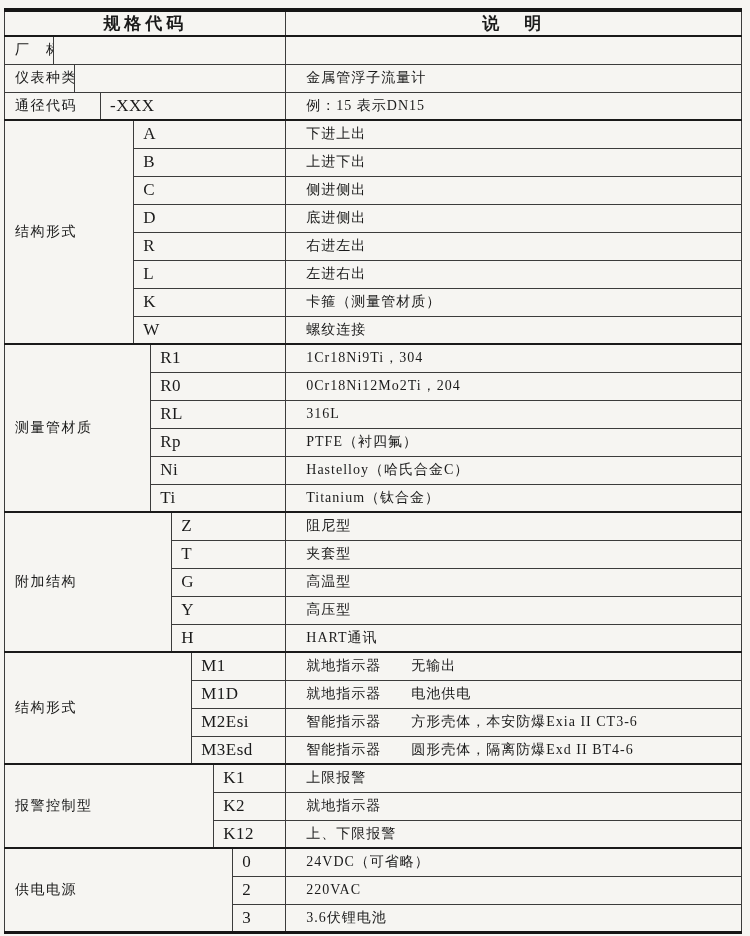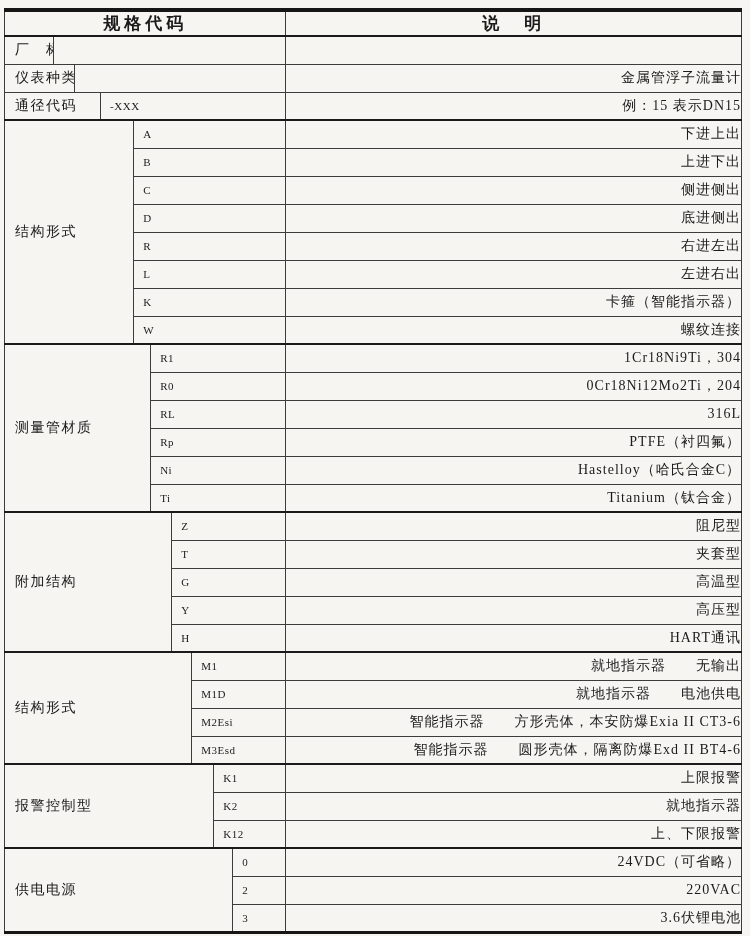--- a/index.html
+++ b/index.html
@@ -37,22 +37,22 @@
   td.hdr {
     height: 25px;
     font-family: "Liberation Sans", "DejaVu Sans", sans-serif;
     font-weight: bold;
     font-size: 17px;
     text-align: center;
     letter-spacing: 4px;
     border-bottom: 2px solid #191919;
   }
   td.lbl  { padding-left: 10px; letter-spacing: 1.5px; }
-  td.code { padding-left: 9px;  font-size: 11px; letter-spacing: 0.5px; }
-  td.desc { padding-left: 20px; letter-spacing: 1px; text-align: right; }
+  td.code { padding-left: 9px;  font-size: 17px; letter-spacing: 0.5px; }
+  td.desc { padding-left: 20px; letter-spacing: 1px; }
   tr.secstart td { border-top: 2px solid #1a1a1a; }
 </style>
 </head>
 <body>
 
 <div class="sheet">
   <table class="spec">
     <colgroup>
       <col style="width:49px">
         <col style="width:21px">
@@ -111,21 +111,21 @@
     <tr>
           <td class="code" colspan="6">R</td>
           <td class="desc">右进左出</td>
         </tr>
     <tr>
           <td class="code" colspan="6">L</td>
           <td class="desc">左进右出</td>
         </tr>
     <tr>
           <td class="code" colspan="6">K</td>
-          <td class="desc">卡箍（智能指示器）</td>
+          <td class="desc">卡箍（测量管材质）</td>
         </tr>
     <tr>
           <td class="code" colspan="6">W</td>
           <td class="desc">螺纹连接</td>
         </tr>
 
     <tr class="secstart">
       <td class="lbl" colspan="5" rowspan="6">测量管材质</td>
       <td class="code" colspan="5">R1</td>
       <td class="desc">1Cr18Ni9Ti，304</td>

